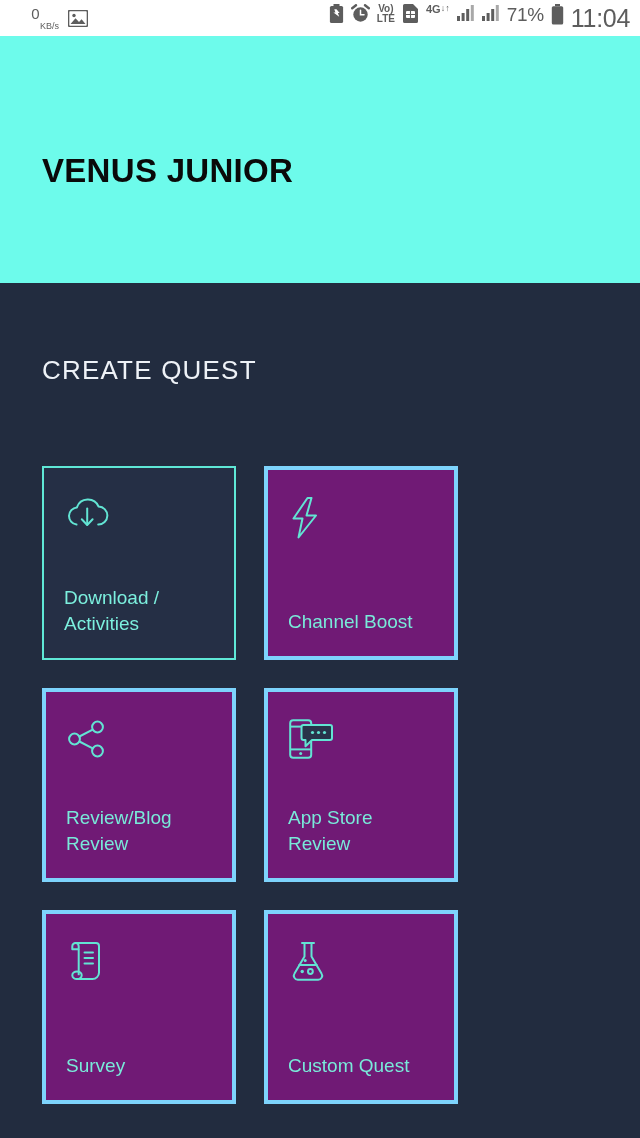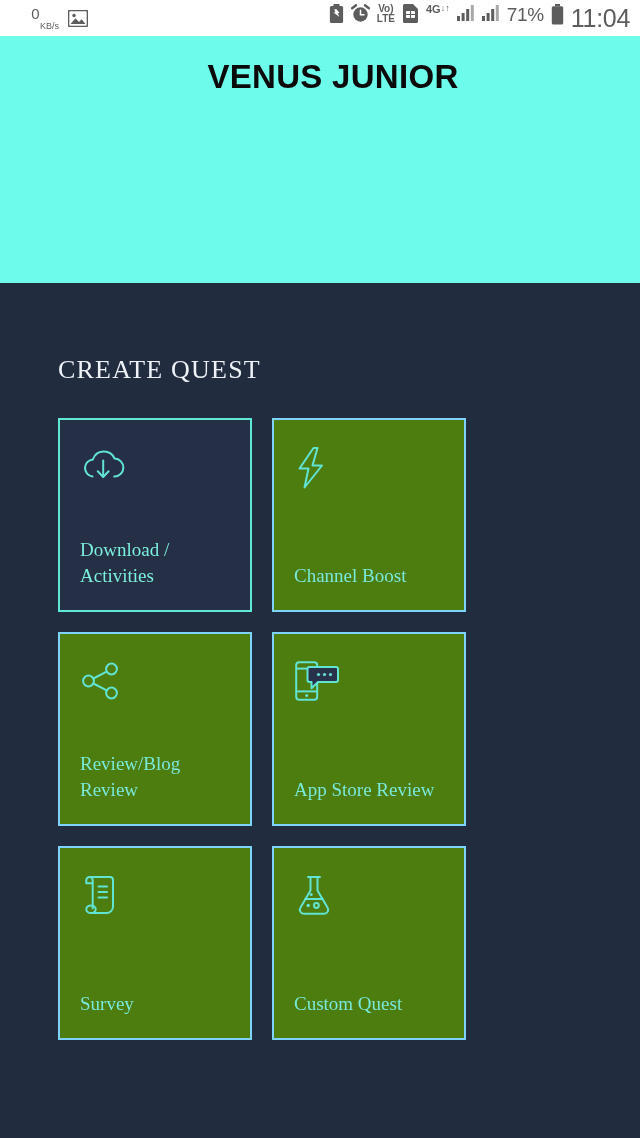--- a/index.html
+++ b/index.html
@@ -32,53 +32,52 @@
   .fourg .g{ font-size:11px; font-weight:bold; }
   .fourg .ar{ font-size:9px; margin-top:-1px;}
   .battpct{ font-size:19px; color:#5d5d5d; letter-spacing:-0.3px; }
   .clock{ font-size:25px; color:#5d5d5d; letter-spacing:-0.3px; }
 
   
   .profile{
     width:640px; height:247px;
     background:#6dfbeb;
     padding:0 16px 0 42px;
-    display:flex; flex-direction:row; justify-content:center;
+    display:flex; flex-direction:column; justify-content:center;
   }
   .profile .name{
     font-size:33px; font-weight:bold; color:#0a0a0a;
     letter-spacing:0.3px; margin-top:22px;
   }
   .profile .joined{
     font-size:21px; color:#3a4a4a; margin-top:22px; font-weight:normal;
   }
 
   
   .main{
     width:640px;
     background:#222c3f;
-    padding:0 0 0 58px;
-    font-family:Liberation Serif, serif;
+    padding:0 0 0 42px;
   }
   .section-title{
     font-size:26px; color:#eef2f7; letter-spacing:1.2px;
     padding-top:72px;
   }
 
   .grid{
-    margin-top:33px;
+    margin-top:80px;
     display:grid;
     grid-template-columns:194px 194px;
-    gap:20px;
+    gap:28px;
     width:400px;
   }
   .card{
     height:194px;
-    background:#4d7c0f;
-    border:2px solid #7dd3fc;
+    background:#701a75;
+    border:4px solid #7dd3fc;
     position:relative;
     padding:26px 20px 22px 20px;
     display:flex; flex-direction:column;
   }
   .card.selected{
     border:2px solid #5fe8d6;
     background:#252f45;
   }
   .card .icon{ height:52px; display:flex; align-items:flex-start; }
   .card .label{

